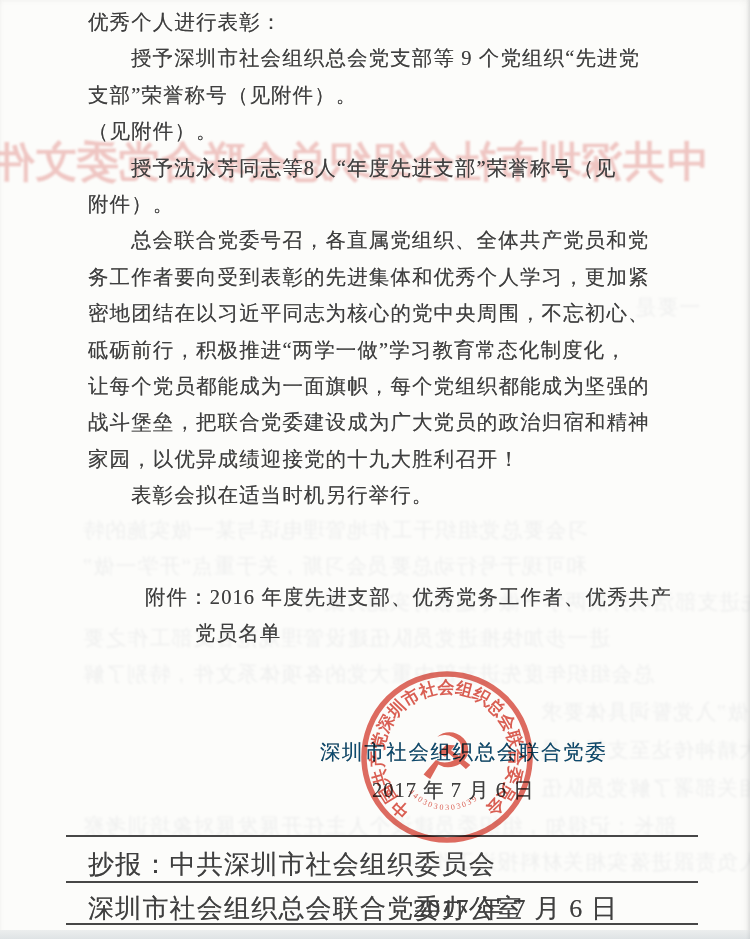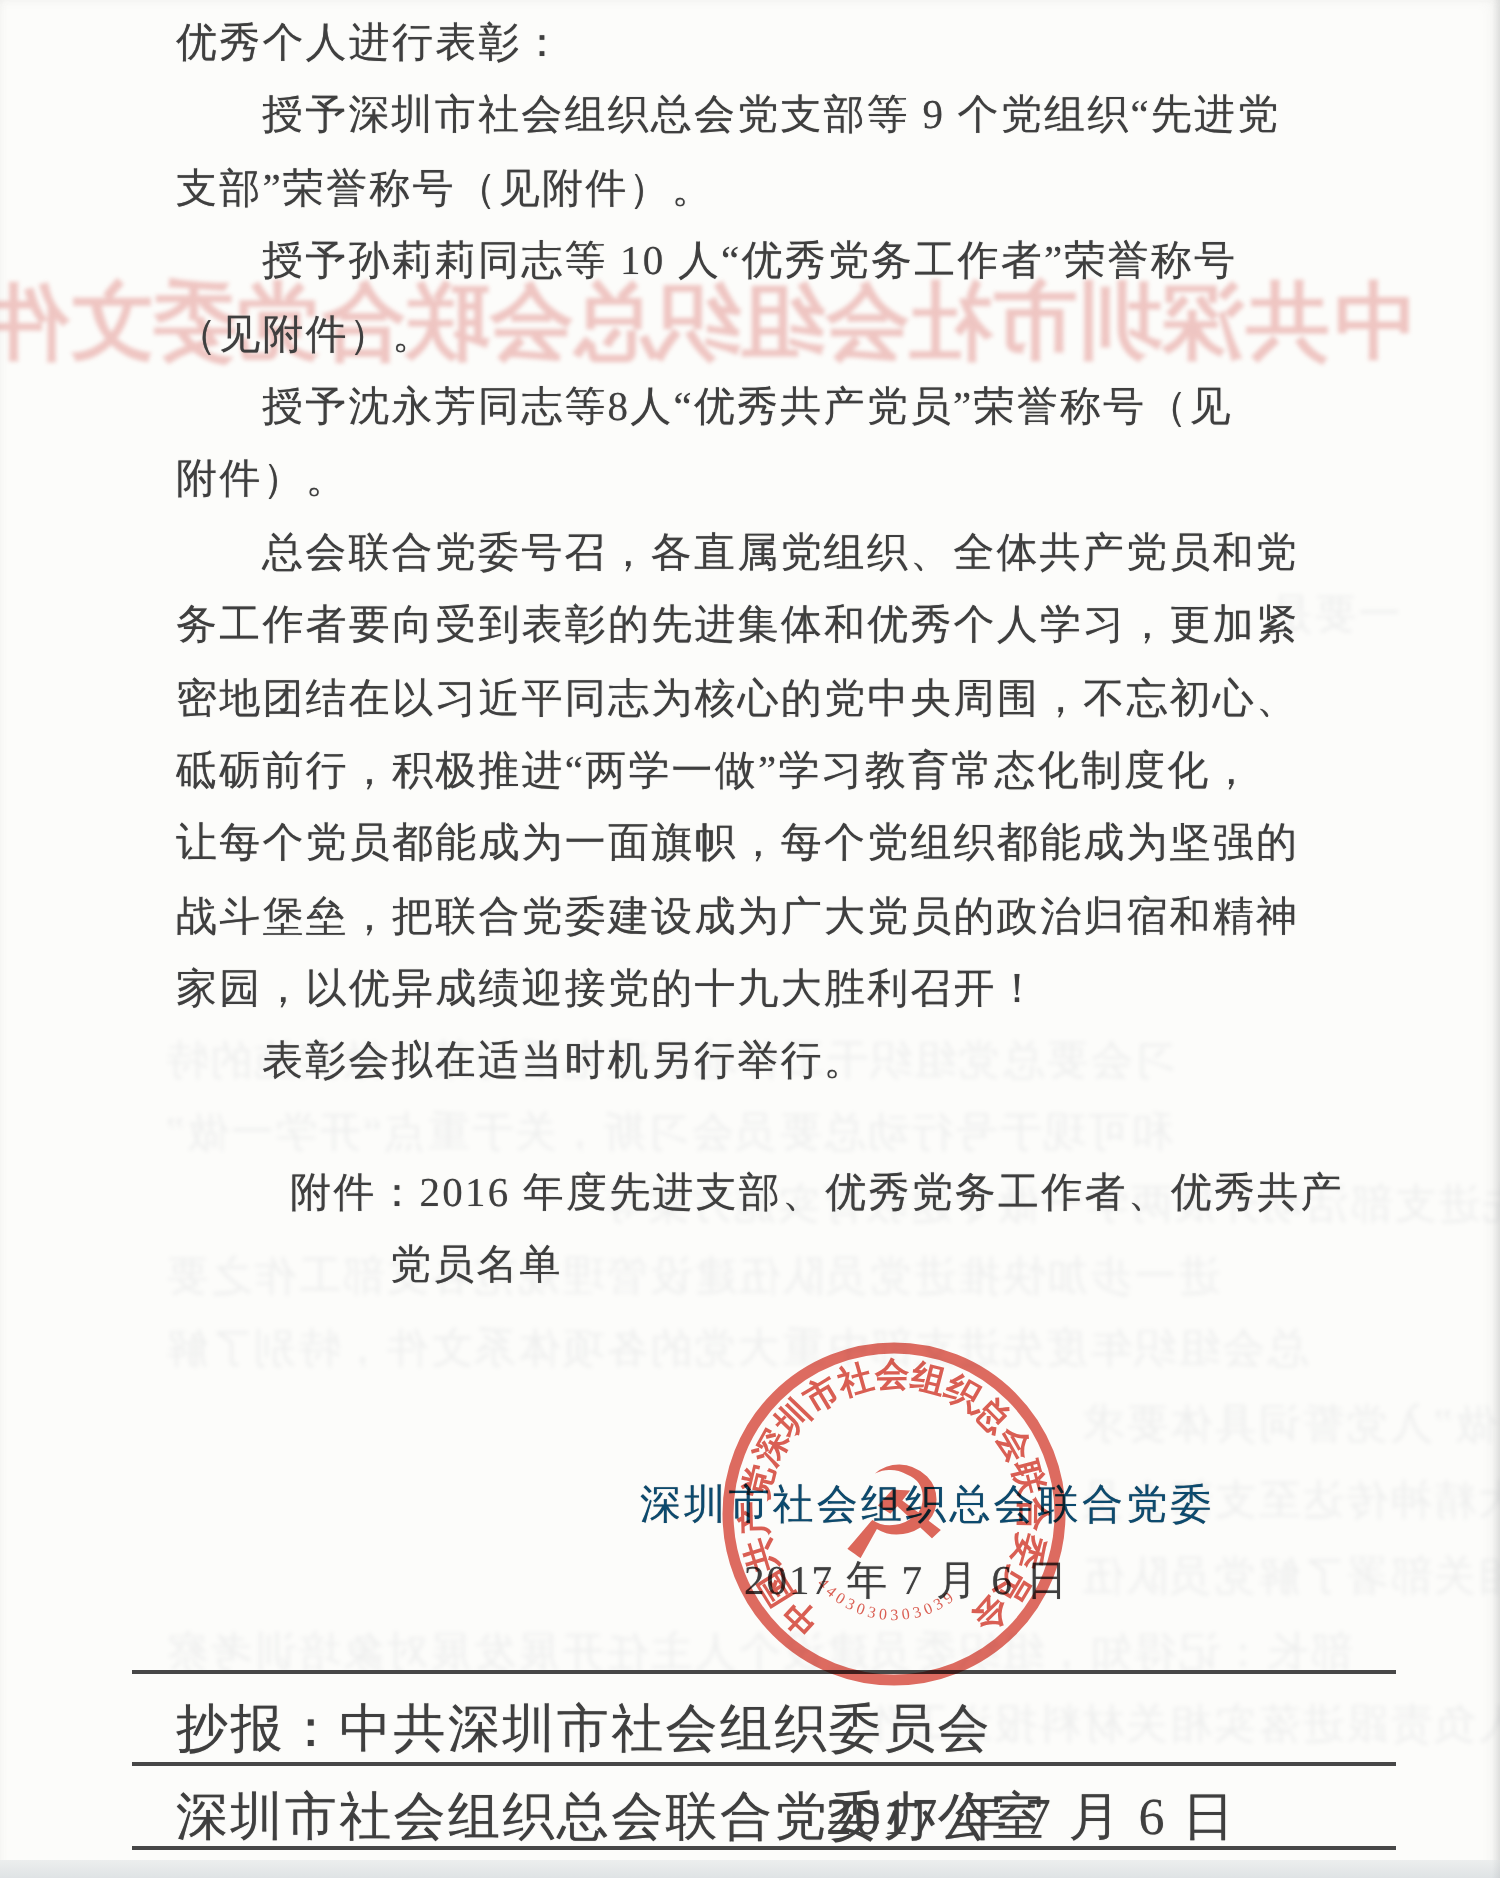--- a/index.html
+++ b/index.html
@@ -95,23 +95,22 @@
   <div class="ghost" style="top:698px;left:540px;">提出教育重点，习近平同志“两学一做”入党誓词具体要求</div>
   <div class="ghost" style="top:736px;left:540px;">各项落实工作安排部署到位确保十九大精神传达至支部全员</div>
   <div class="ghost" style="top:774px;left:540px;">关本单位党，支部书记要带头抓好相关部署了解党员队伍</div>
   <div class="ghost" style="top:812px;left:82px;">部长：记得知，组织委员建设个人主任开展发展对象培训考察</div>
   <div class="ghost" style="top:848px;left:430px;">工作布置要求，指定专人负责跟进落实相关材料报送工作</div>
 
   <div class="body-text">
     <div class="line">优秀个人进行表彰：</div>
     <div class="line indent">授予深圳市社会组织总会党支部等 9 个党组织“先进党</div>
     <div class="line">支部”荣誉称号（见附件）。</div>
-    <div class="line indent">授予孙莉莉同志等 10 人“优秀党务工作者”荣誉称号</div>
     <div class="line">（见附件）。</div>
-    <div class="line indent">授予沈永芳同志等8人“优秀共产党员”荣誉称号（见</div>
+    <div class="line indent">授予沈永芳同志等8人“年度先进支部”荣誉称号（见</div>
     <div class="line">附件）。</div>
     <div class="line indent">总会联合党委号召，各直属党组织、全体共产党员和党</div>
     <div class="line">务工作者要向受到表彰的先进集体和优秀个人学习，更加紧</div>
     <div class="line">密地团结在以习近平同志为核心的党中央周围，不忘初心、</div>
     <div class="line">砥砺前行，积极推进“两学一做”学习教育常态化制度化，</div>
     <div class="line">让每个党员都能成为一面旗帜，每个党组织都能成为坚强的</div>
     <div class="line">战斗堡垒，把联合党委建设成为广大党员的政治归宿和精神</div>
     <div class="line">家园，以优异成绩迎接党的十九大胜利召开！</div>
     <div class="line indent">表彰会拟在适当时机另行举行。</div>
   </div>

